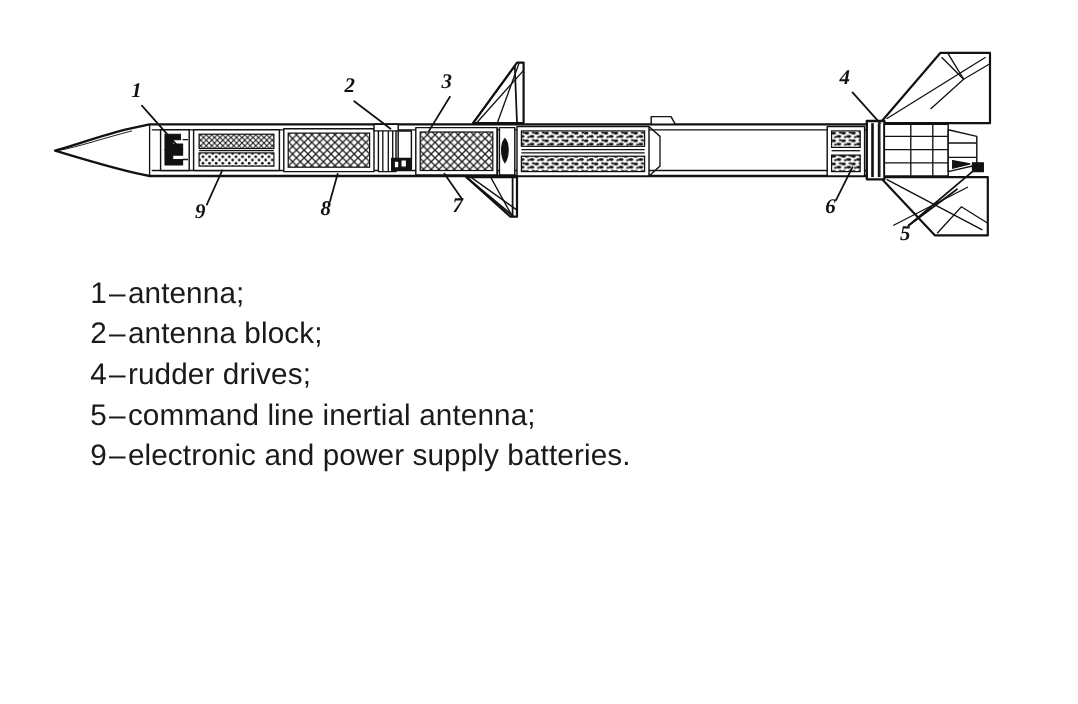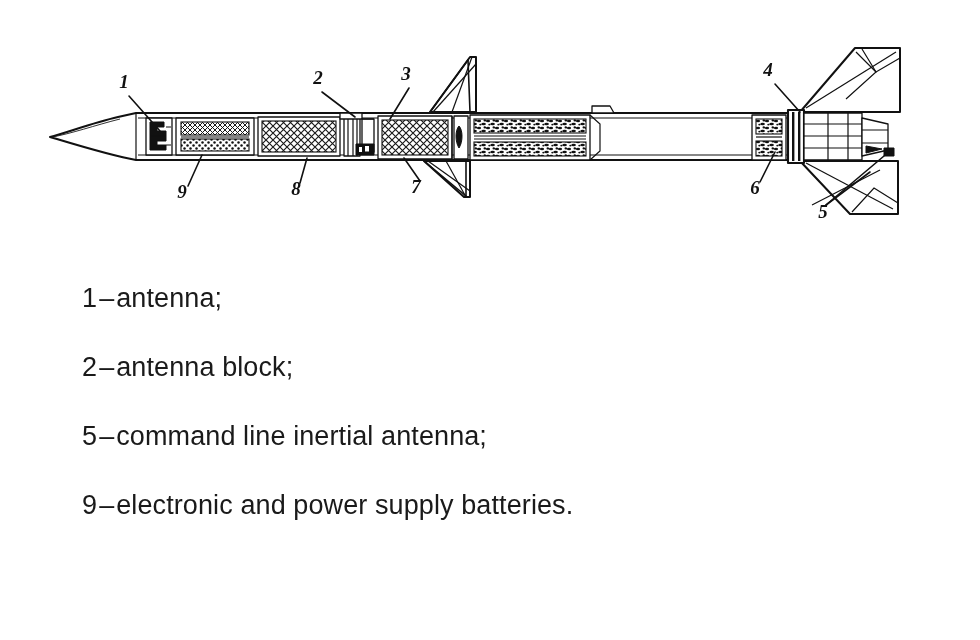--- a/index.html
+++ b/index.html
@@ -86,21 +86,20 @@
     width: 860px;
   }
   .legend-row {
     display: block;
     font-size: 27px;
     line-height: 37px;
     letter-spacing: 0.1px;
     color: #1a1a1a;
     white-space: nowrap;
     font-weight: 400;
-    margin-top: 32px;
   }
   .legend-index {
     display: inline;
   }
   .legend-dash {
     display: inline;
     padding: 0 2px;
   }
   .legend-label {
     display: inline;
@@ -288,18 +287,21 @@
 </div>
 
 <div id="legend">
   <div class="legend-row">
     <span class="legend-index">1</span><span class="legend-dash">–</span><span class="legend-label">antenna;</span>
   </div>
   <div class="legend-row">
     <span class="legend-index">2</span><span class="legend-dash">–</span><span class="legend-label">antenna block;</span>
   </div>
   <div class="legend-row">
+    <span class="legend-index">4</span><span class="legend-dash">–</span><span class="legend-label">rudder drives;</span>
+  </div>
+  <div class="legend-row">
     <span class="legend-index">5</span><span class="legend-dash">–</span><span class="legend-label">command line inertial antenna;</span>
   </div>
   <div class="legend-row">
     <span class="legend-index">9</span><span class="legend-dash">–</span><span class="legend-label">electronic and power supply batteries.</span>
   </div>
 </div>
 
 </body></html>

